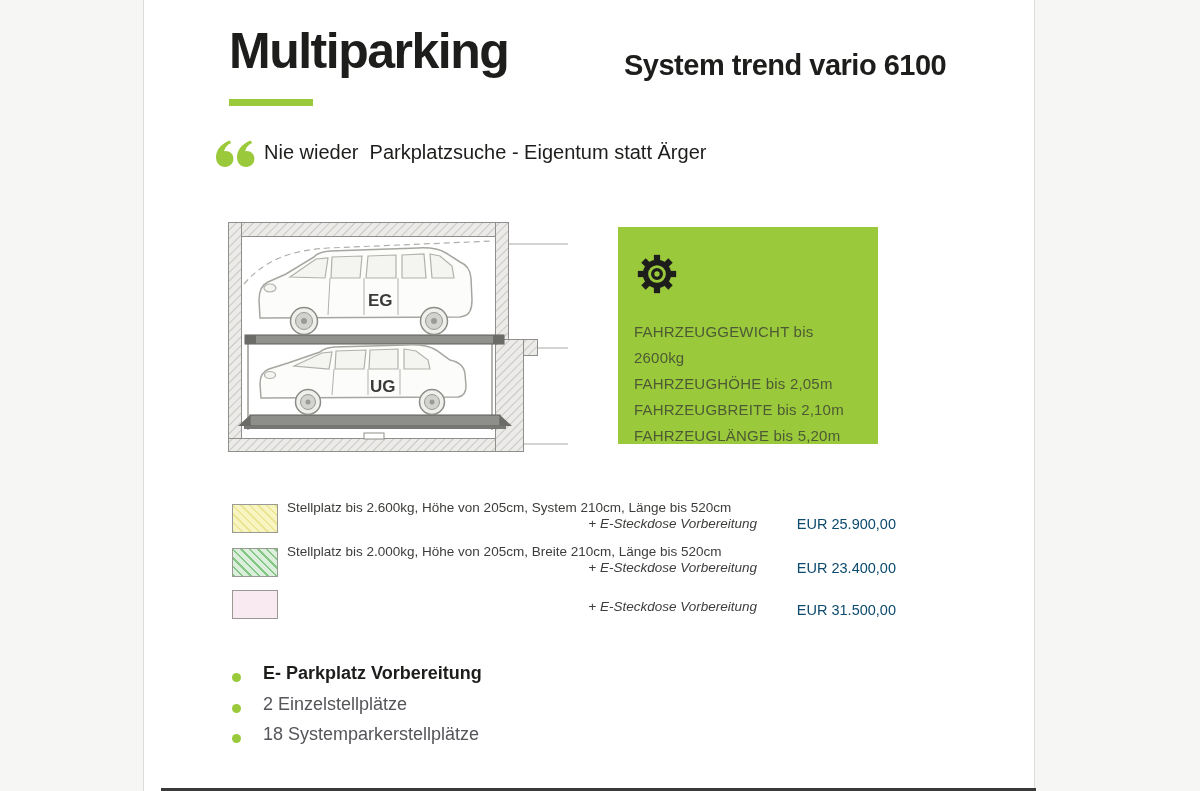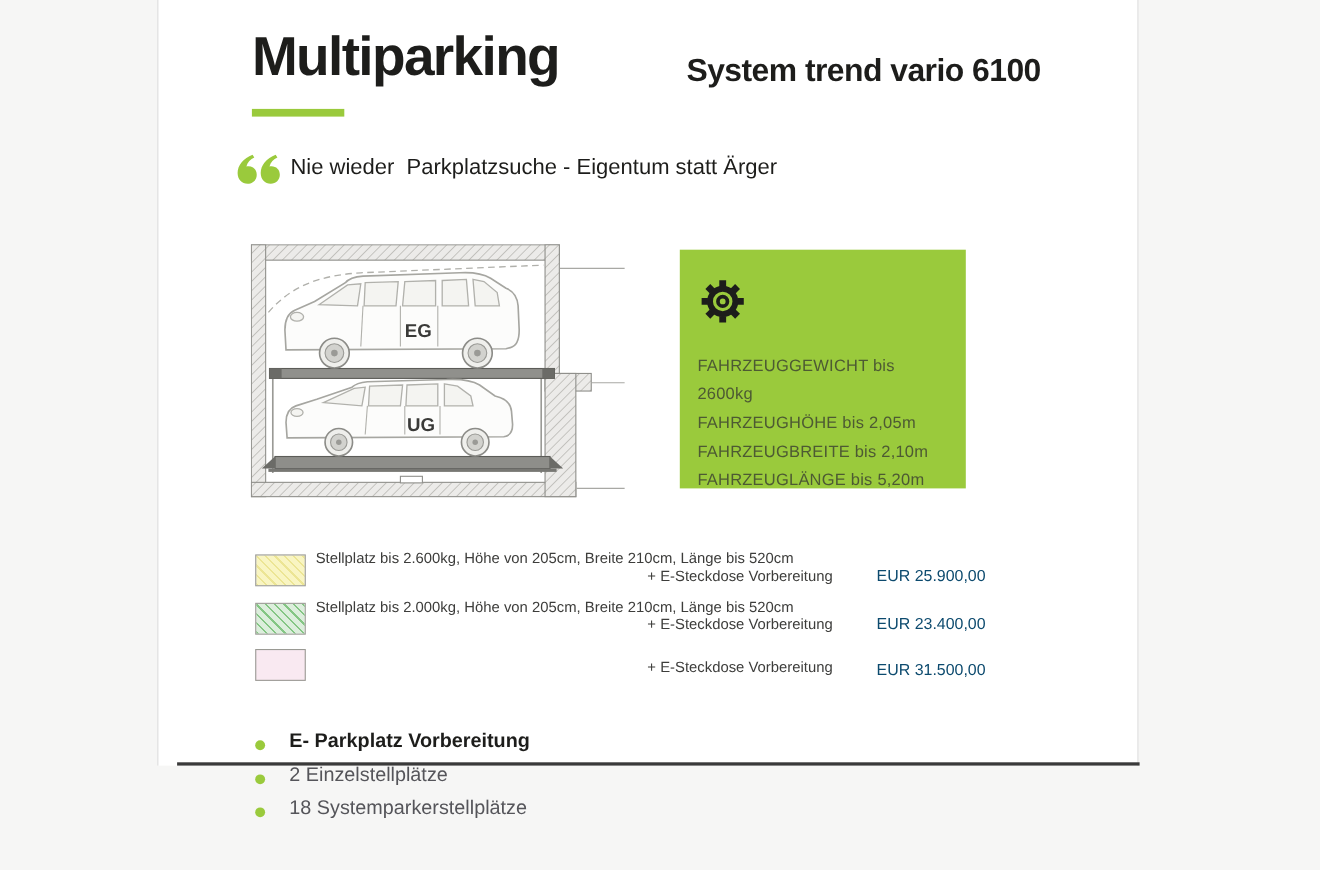--- a/index.html
+++ b/index.html
@@ -1,21 +1,21 @@
 <!DOCTYPE html>
 <html><head>
 <meta charset="utf-8">
 <style>
   * { margin:0; padding:0; box-sizing:border-box; }
   html,body { width:1200px; height:791px; }
   body { font-family:"Liberation Sans", sans-serif; background:#f6f6f5; overflow:hidden; }
 
   .canvas { position:relative; width:1200px; height:791px; }
   .page {
-    position:absolute; left:143px; top:0; width:892px; height:696px;
+    position:absolute; left:143px; top:0; width:892px; height:791px;
     background:#ffffff; border-left:1px solid #dcdcdc; border-right:1px solid #dcdcdc;padding-left:47px;
   }
 
   
   .title {
     position:absolute; left:85px; top:22px;
     font-size:50px; font-weight:bold; letter-spacing:-1.5px; color:#1d1d1b;
   }
   .subtitle {
     position:absolute; left:480px; top:49px;
@@ -40,21 +40,21 @@
   .spec-line { font-size:15px; line-height:26px; color:#4d5a33; letter-spacing:0.2px; }
 
   
   .price-row { position:absolute; left:88px; width:664px; display:flex; align-items:flex-start; }
   .swatch { width:46px; height:29px; border:1px solid #9a9a94; flex:none; margin-top:4px; }
   .swatch.yellow { background:repeating-linear-gradient(45deg,#ece594 0 1.5px,#f9f5c2 1.5px 6px); }
   .swatch.green  { background:repeating-linear-gradient(45deg,#84c684 0 1.5px,#dceedc 1.5px 6px); }
   .swatch.pink   { background:#f9e9f1; }
   .desc { width:470px; margin-left:9px; color:#3d3d3b; }
   .desc .l1 { font-size:13.5px; line-height:16px; text-align:left; }
-  .desc .l2 { font-size:13.5px; line-height:16px; text-align:right; }
+  .desc .l2 { font-size:13.5px; line-height:16px; text-align:right;font-style:italic; }
   .desc .l2.gap { margin-top:13px; }
   .price { flex:1; text-align:right; align-self:flex-end; font-size:14.5px; color:#0c4a6e; padding-bottom:1px; }
 
   
   .feature { position:absolute; left:88px; display:flex; align-items:flex-start; }
   .dot { width:9px; height:9px; border-radius:50%; background:#9aca3c; margin-top:10px; flex:none; }
   .feature .label { margin-left:22px; font-size:18px; color:#55555a; }
   .feature.bold .label { font-weight:bold; color:#1d1d1b; }
 
   .bottom-rule { position:absolute; left:17px; bottom:0; width:875px; height:3px; background:#3a3a3a; }
@@ -193,21 +193,21 @@
         <div class="spec-line">FAHRZEUGGEWICHT bis 2600kg</div>
         <div class="spec-line">FAHRZEUGHÖHE bis 2,05m</div>
         <div class="spec-line">FAHRZEUGBREITE bis 2,10m</div>
         <div class="spec-line">FAHRZEUGLÄNGE bis 5,20m</div>
       </div>
     </div>
 
     <div class="price-row" style="top:500px">
       <div class="swatch yellow"></div>
       <div class="desc">
-        <div class="l1">Stellplatz bis 2.600kg, Höhe von 205cm, Breite 210cm, Länge bis 520cm</div>
+        <div class="l1">Stellplatz bis 2.600kg, Höhe von 205cm, System 210cm, Länge bis 520cm</div>
         <div class="l2">+ E-Steckdose Vorbereitung</div>
       </div>
       <div class="price">EUR 25.900,00</div>
     </div>
 
     <div class="price-row" style="top:544px">
       <div class="swatch green"></div>
       <div class="desc">
         <div class="l1">Stellplatz bis 2.000kg, Höhe von 205cm, Breite 210cm, Länge bis 520cm</div>
         <div class="l2">+ E-Steckdose Vorbereitung</div>

